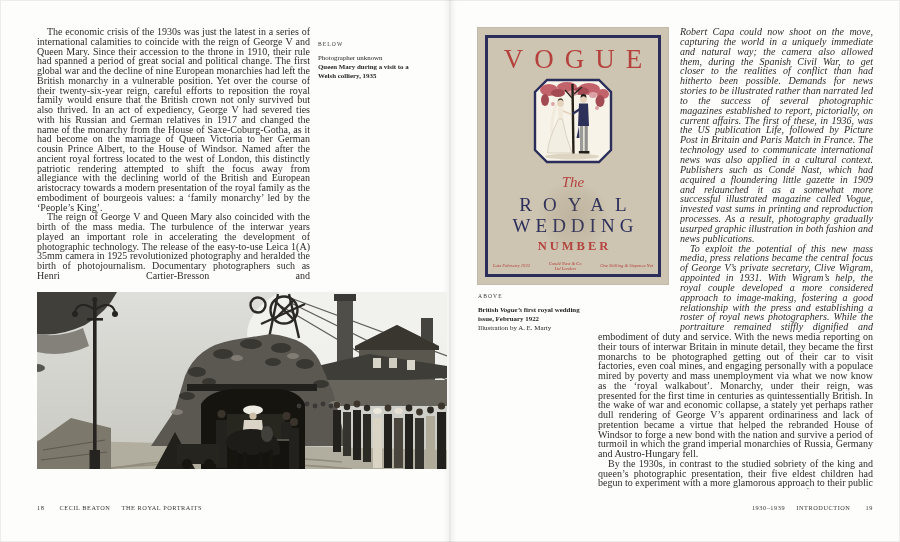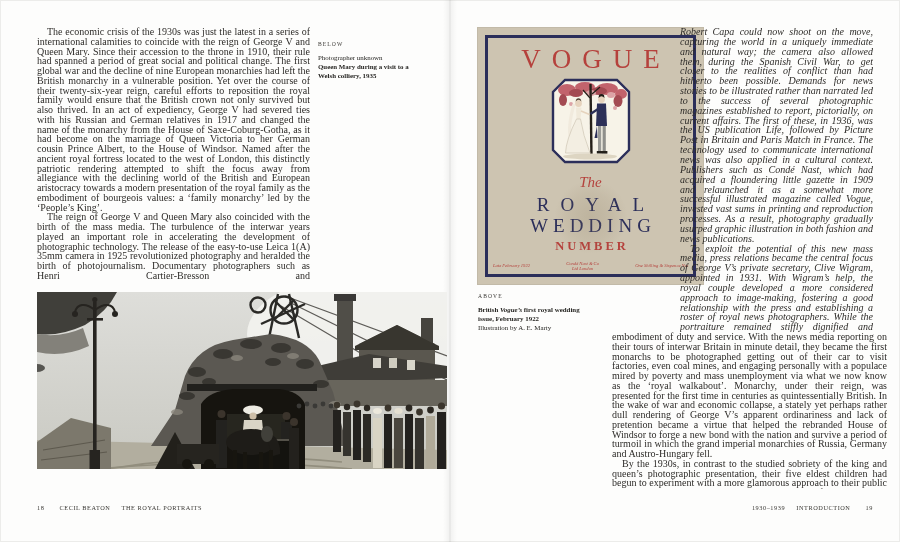--- a/index.html
+++ b/index.html
@@ -25,21 +25,21 @@
   .body-text {
     position:absolute; text-align:justify;
     font-size:10px; line-height:9.75px; color:#2e2c29; overflow:hidden;
   }
   .body-text p { margin:0; }
   .indent { text-indent:10px; }
   .cont-end { text-align-last:justify; }
 
   .left-col  { left:37px;  top:27px;  width:273px; height:264px; }
   .right-col { left:230px; top:27px;  width:193px; height:306px; line-height:9.85px;font-style:italic; }
-  .wide-col  { left:148px; top:332px; width:275px; height:157px;margin-left:14px; }
+  .wide-col  { left:148px; top:332px; width:275px; height:157px; }
 
   
   .caption { position:absolute; color:#262522; }
   .kicker { font-size:5.6px; letter-spacing:1.1px; color:#3c3a36; margin-bottom:6px; }
   .cap-line { font-size:6.9px; line-height:9.2px; }
   .cap-bold { font-weight:bold; }
   .caption-left  { left:318px; top:41px;  width:100px; }
   .caption-right { left:28px;  top:293px; width:106px; }
   .ital { font-style:italic; }
 
@@ -53,21 +53,21 @@
 
   
   .photo {
     position:absolute; left:37px; top:292px; width:410px; height:177px;
     background:#d8d8d2; overflow:hidden;
   }
   .photo svg { display:block; width:100%; height:100%; }
 
   
   .vogue-cover {
-    position:absolute; left:28px; top:28px; width:225px; height:256px;
+    position:absolute; left:28px; top:28px; width:190px; height:256px;
     background:#cdc4b1; box-shadow:0 0 0 1px #c2baa8;padding-left:28px;
   }
   .cover-frame {
     position:absolute; inset:7px; border:3.5px solid #2b2e5a;
     display:flex; flex-direction:column; align-items:center;
   }
   .crest-watermark {
     position:absolute; left:50%; top:142px; width:74px; height:74px; transform:translateX(-50%);
     background:radial-gradient(circle, rgba(135,120,90,.22) 0%, rgba(135,120,90,.10) 45%, rgba(135,120,90,0) 70%);
     pointer-events:none;

